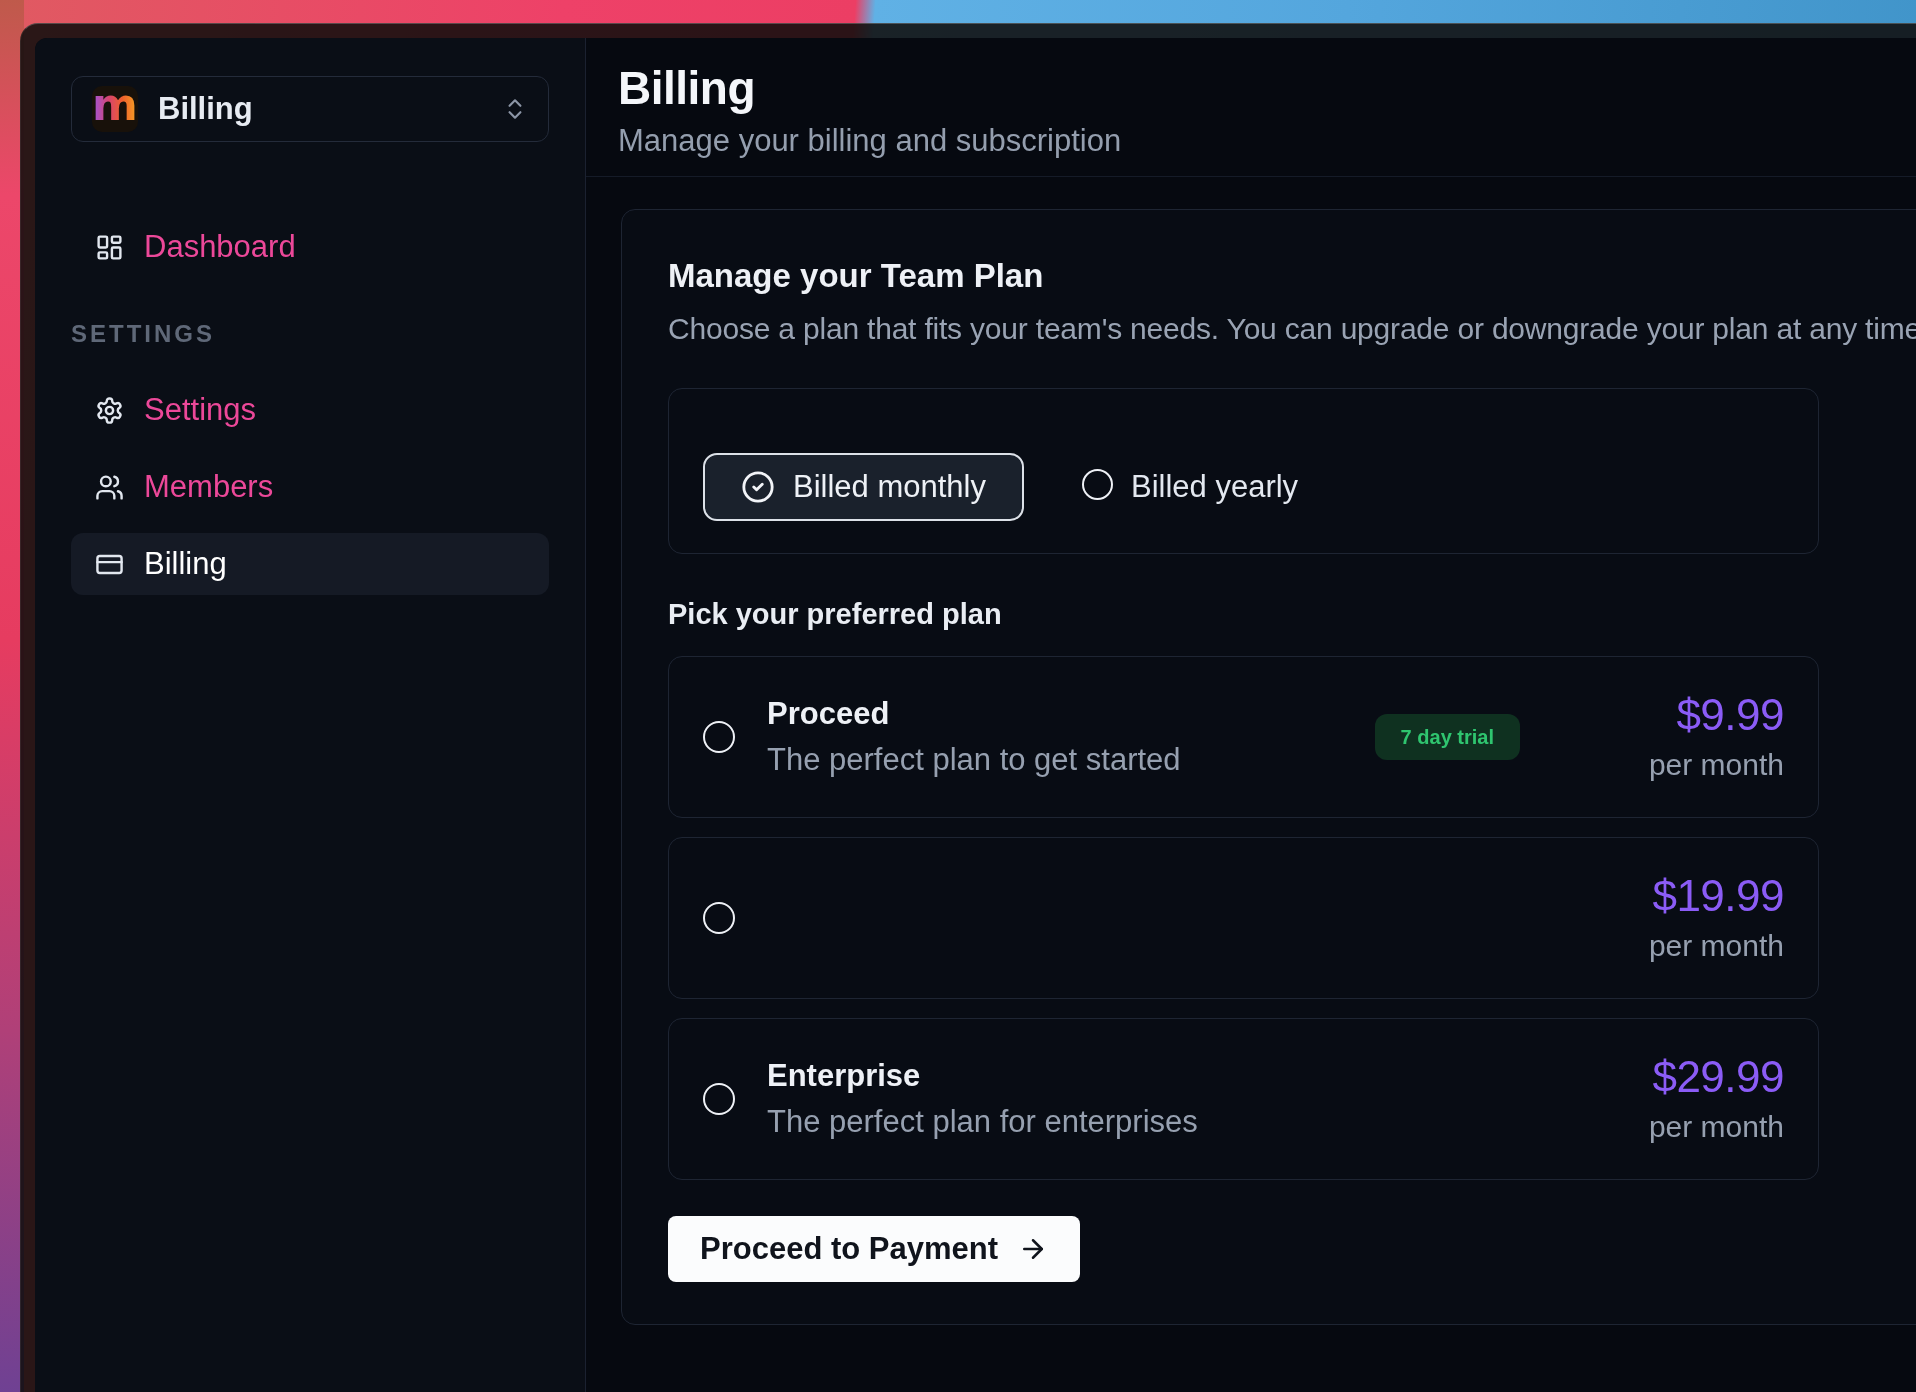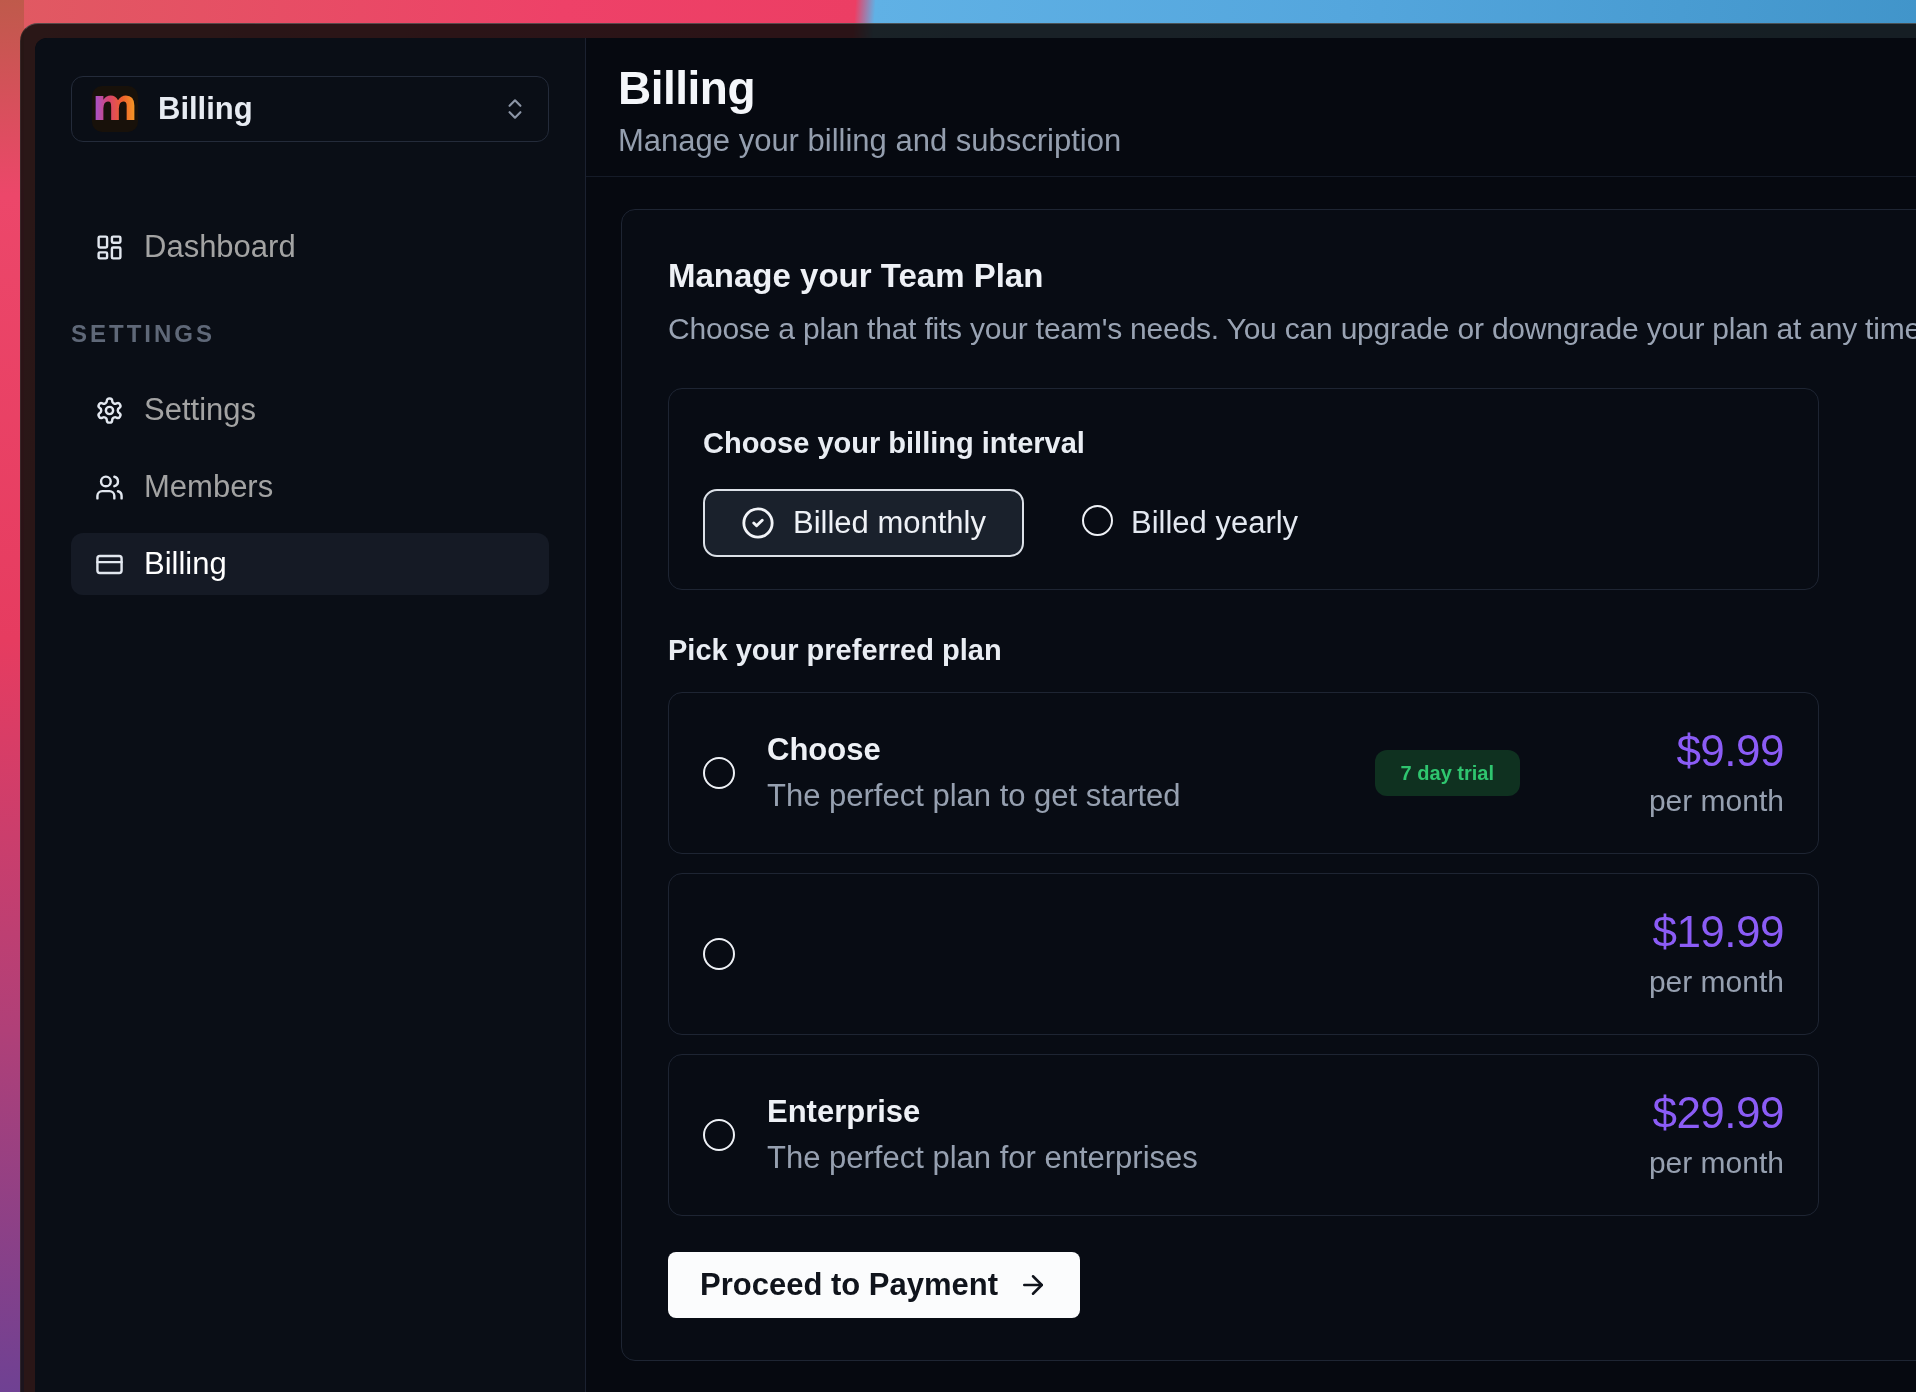--- a/index.html
+++ b/index.html
@@ -36,21 +36,21 @@
     font-family:"DejaVu Sans",sans-serif;font-weight:700;font-size:44px;line-height:1;
     background:linear-gradient(90deg,#9d55e0 0%,#d8456b 38%,#f0602c 66%,#f6a623 100%);
     -webkit-background-clip:text;background-clip:text;color:transparent;
     transform:translateY(-4px);
   }
   .ws-name{flex:1;font-size:31px;font-weight:600;color:#e7ebf2;}
   .ws-chevron{color:#8b94a5;display:flex;}
   .nav{margin-top:74px;display:flex;flex-direction:column;}
   .nav-item{
     height:62px;display:flex;align-items:center;gap:20px;padding:0 24px;
-    border-radius:12px;color:#a3a3a3;font-size:31px;cursor:pointer;text-decoration:none;
+    border-radius:12px;color:#ec4899;font-size:31px;cursor:pointer;text-decoration:none;
   }
   .nav-item + .nav-item{margin-top:15px;}
   .nav-item.active{background:#151a25;color:#ffffff;font-weight:500;}
   .nav-item .ico{display:flex;color:#e2e7ef;flex:none;}
   .section-label{
     margin:42px 0 31px;font-size:24px;font-weight:700;letter-spacing:3px;color:#5f6878;
   }
   
   .main{flex:1;background:#060910;border-left:1px solid #1b2130;display:flex;flex-direction:column;}
   .page-header{padding:24px 0 16px 32px;border-bottom:1px solid #151b28;}
@@ -179,21 +179,20 @@
       <header class="page-header">
         <h1 class="page-title">Billing</h1>
         <p class="page-subtitle">Manage your billing and subscription</p>
       </header>
 
       <section class="plan-card">
         <h2 class="card-title">Manage your Team Plan</h2>
         <p class="card-desc">Choose a plan that fits your team's needs. You can upgrade or downgrade your plan at any time.</p>
 
         <div class="interval-box">
-          <h3 class="interval-title">Choose your billing interval</h3>
           <div class="interval-options">
             <button class="interval-pill">
               <span class="ico">
                 <svg width="34" height="34" viewBox="0 0 24 24" fill="none" stroke="currentColor" stroke-width="2" stroke-linecap="round" stroke-linejoin="round">
                     <circle cx="12" cy="12" r="10"></circle>
                     <path d="m9 12 2 2 4-4"></path>
                   </svg>
               </span>
               <span>Billed monthly</span>
             </button>
@@ -202,21 +201,21 @@
               <span>Billed yearly</span>
             </label>
           </div>
         </div>
 
         <h3 class="plans-label">Pick your preferred plan</h3>
 
         <div class="plan-row">
           <span class="radio-circle"></span>
           <div class="plan-text">
-            <div class="plan-name">Choose</div>
+            <div class="plan-name">Proceed</div>
             <div class="plan-desc">The perfect plan to get started</div>
           </div>
           <span class="trial-badge">7 day trial</span>
           <div class="price-block">
             <div class="price">$9.99</div>
             <div class="period">per month</div>
           </div>
         </div>
 
         <div class="plan-row">

